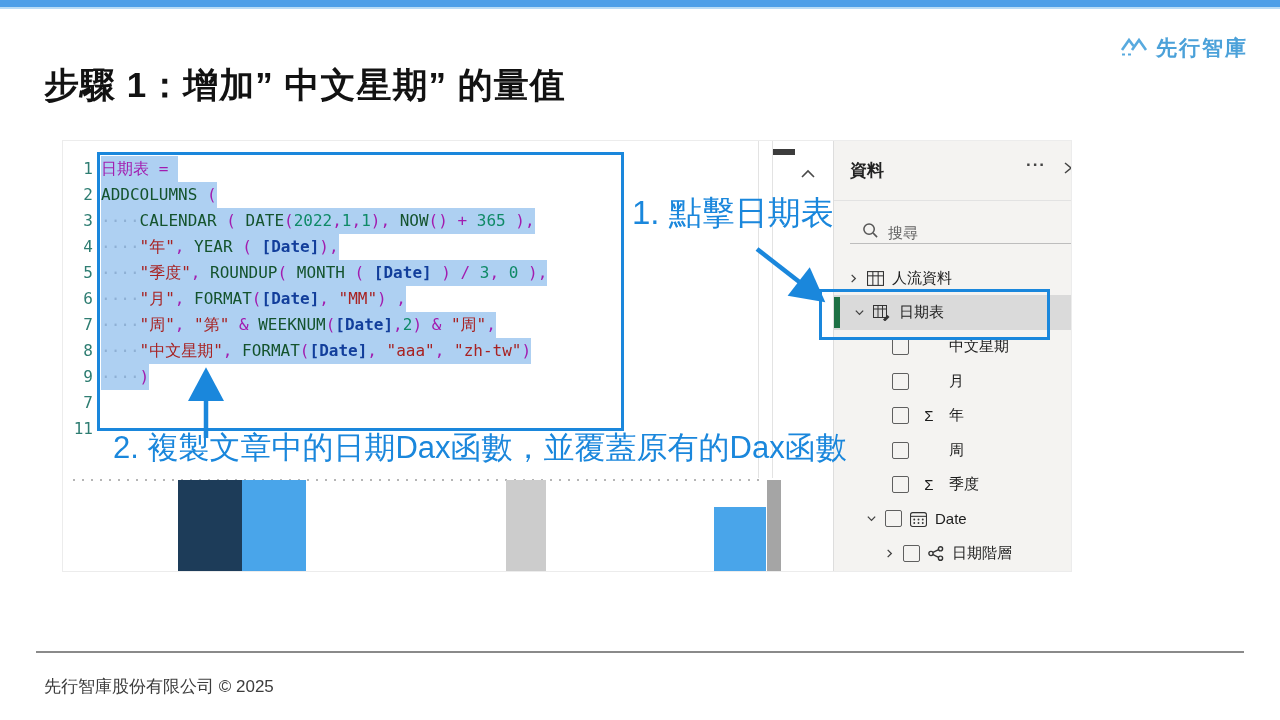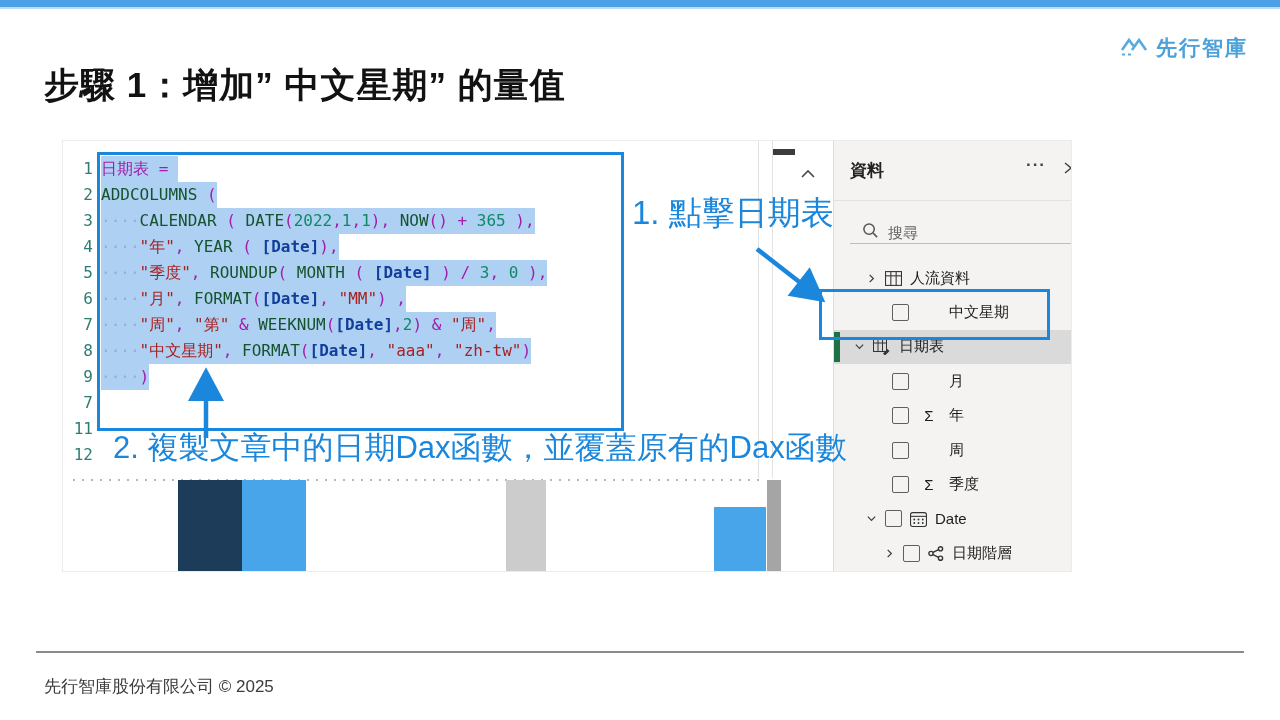--- a/index.html
+++ b/index.html
@@ -94,21 +94,20 @@
         <div class="code-line"><span class="ln">2</span><span class="lt sel"><span class="tok-k">ADDCOLUMNS</span><span class="tok-p"> (</span></span></div>
         <div class="code-line"><span class="ln">3</span><span class="lt sel"><span class="tok-w">····</span><span class="tok-k">CALENDAR</span><span class="tok-p"> ( </span><span class="tok-k">DATE</span><span class="tok-p">(</span><span class="tok-n">2022</span><span class="tok-p">,</span><span class="tok-n">1</span><span class="tok-p">,</span><span class="tok-n">1</span><span class="tok-p">), </span><span class="tok-k">NOW</span><span class="tok-p">() </span><span class="tok-p">+ </span><span class="tok-n">365</span><span class="tok-p"> ),</span></span></div>
         <div class="code-line"><span class="ln">4</span><span class="lt sel"><span class="tok-w">····</span><span class="tok-s">"年"</span><span class="tok-p">, </span><span class="tok-k">YEAR</span><span class="tok-p"> ( </span><span class="tok-c">[Date]</span><span class="tok-p">),</span></span></div>
         <div class="code-line"><span class="ln">5</span><span class="lt sel"><span class="tok-w">····</span><span class="tok-s">"季度"</span><span class="tok-p">, </span><span class="tok-k">ROUNDUP</span><span class="tok-p">( </span><span class="tok-k">MONTH</span><span class="tok-p"> ( </span><span class="tok-c">[Date]</span><span class="tok-p"> ) </span><span class="tok-p">/ </span><span class="tok-n">3</span><span class="tok-p">, </span><span class="tok-n">0</span><span class="tok-p"> ),</span></span></div>
         <div class="code-line"><span class="ln">6</span><span class="lt sel"><span class="tok-w">····</span><span class="tok-s">"月"</span><span class="tok-p">, </span><span class="tok-k">FORMAT</span><span class="tok-p">(</span><span class="tok-c">[Date]</span><span class="tok-p">, </span><span class="tok-s">"MM"</span><span class="tok-p">) ,</span></span></div>
         <div class="code-line"><span class="ln">7</span><span class="lt sel"><span class="tok-w">····</span><span class="tok-s">"周"</span><span class="tok-p">, </span><span class="tok-s">"第"</span><span class="tok-p"> &amp; </span><span class="tok-k">WEEKNUM</span><span class="tok-p">(</span><span class="tok-c">[Date]</span><span class="tok-p">,</span><span class="tok-n">2</span><span class="tok-p">) </span><span class="tok-p">&amp; </span><span class="tok-s">"周"</span><span class="tok-p">,</span></span></div>
         <div class="code-line"><span class="ln">8</span><span class="lt sel"><span class="tok-w">····</span><span class="tok-s">"中文星期"</span><span class="tok-p">, </span><span class="tok-k">FORMAT</span><span class="tok-p">(</span><span class="tok-c">[Date]</span><span class="tok-p">, </span><span class="tok-s">"aaa"</span><span class="tok-p">, </span><span class="tok-s">"zh-tw"</span><span class="tok-p">)</span></span></div>
         <div class="code-line"><span class="ln">9</span><span class="lt sel"><span class="tok-w">····</span><span class="tok-p">)</span></span></div>
         <div class="code-line"><span class="ln">7</span><span class="lt"></span></div>
         <div class="code-line"><span class="ln">11</span><span class="lt"></span></div>
-        <div class="code-line"><span class="ln">12</span><span class="lt"></span></div>
       </div>
 
     <div class="vline" style="left:695px;"></div>
     <div class="vline" style="left:709px;"></div>
     <div class="hthumb"></div>
     <div class="collapse-btn">
       <span>
         <svg width="16" height="10" viewBox="0 0 16 10">
             <path d="M2 8 L8 2 L14 8" fill="none" stroke="#4a4a4a" stroke-width="1.6"></path>
           </svg>
@@ -134,58 +133,58 @@
       <div class="search">
         <span>
           <svg width="17" height="17" viewBox="0 0 18 18">
               <circle cx="7.5" cy="7.5" r="5.5" fill="none" stroke="#555" stroke-width="1.6"></circle>
               <line x1="11.8" y1="11.8" x2="16" y2="16" stroke="#555" stroke-width="1.6"></line>
             </svg>
         </span>
         <span class="search-ph">搜尋</span>
       </div>
       <div class="tree" id="tree">
-          <div class="trow" style="padding-left: 32px;">
+          <div class="trow" style="padding-left: 14px;">
             <span class="chev">
               <svg width="11" height="11" viewBox="0 0 12 12">
                 <path d="M4 2 L8 6 L4 10" fill="none" stroke="#404040" stroke-width="1.4"></path>
               </svg>
             </span>
             <span class="ticon">
               <svg width="17" height="15" viewBox="0 0 16 14">
                 <rect x="0.5" y="0.5" width="15" height="13" fill="none" stroke="#333"></rect>
                 <line x1="0.5" y1="4.5" x2="15.5" y2="4.5" stroke="#333"></line>
                 <line x1="5.5" y1="0.5" x2="5.5" y2="13.5" stroke="#333"></line>
                 <line x1="10.5" y1="0.5" x2="10.5" y2="13.5" stroke="#333"></line>
               </svg>
             </span>
             <span>人流資料</span>
-          </div>
-          <div class="trow" style="padding-left: 58px;">
-            <span class="cb"></span>
-            <span class="sig"></span>
-            <span>中文星期</span>
           </div>
           <div class="trow trow-sel" style="padding-left: 20px;">
             <span class="greenbar"></span>
             <span class="chev">
               <svg width="11" height="11" viewBox="0 0 12 12">
                 <path d="M2 4 L6 8 L10 4" fill="none" stroke="#404040" stroke-width="1.4"></path>
               </svg>
             </span>
             <span class="ticon">
               <svg width="18" height="16" viewBox="0 0 18 16">
                 <rect x="0.5" y="0.5" width="13" height="12" fill="none" stroke="#333"></rect>
                 <line x1="0.5" y1="4" x2="13.5" y2="4" stroke="#333"></line>
                 <line x1="5" y1="0.5" x2="5" y2="12.5" stroke="#333"></line>
                 <line x1="9.5" y1="0.5" x2="9.5" y2="12.5" stroke="#333"></line>
                 <path d="M10 14.5 L14.5 10 L16.5 12 L12 16.5 Z" fill="#333"></path>
               </svg>
             </span>
             <span>日期表</span>
+          </div>
+          <div class="trow" style="padding-left: 58px;">
+            <span class="cb"></span>
+            <span class="sig"></span>
+            <span>中文星期</span>
           </div>
           <div class="trow" style="padding-left: 58px;">
             <span class="cb"></span>
             <span class="sig"></span>
             <span>月</span>
           </div>
           <div class="trow" style="padding-left: 58px;">
             <span class="cb"></span>
             <span class="sig">Σ</span>
             <span>年</span>

